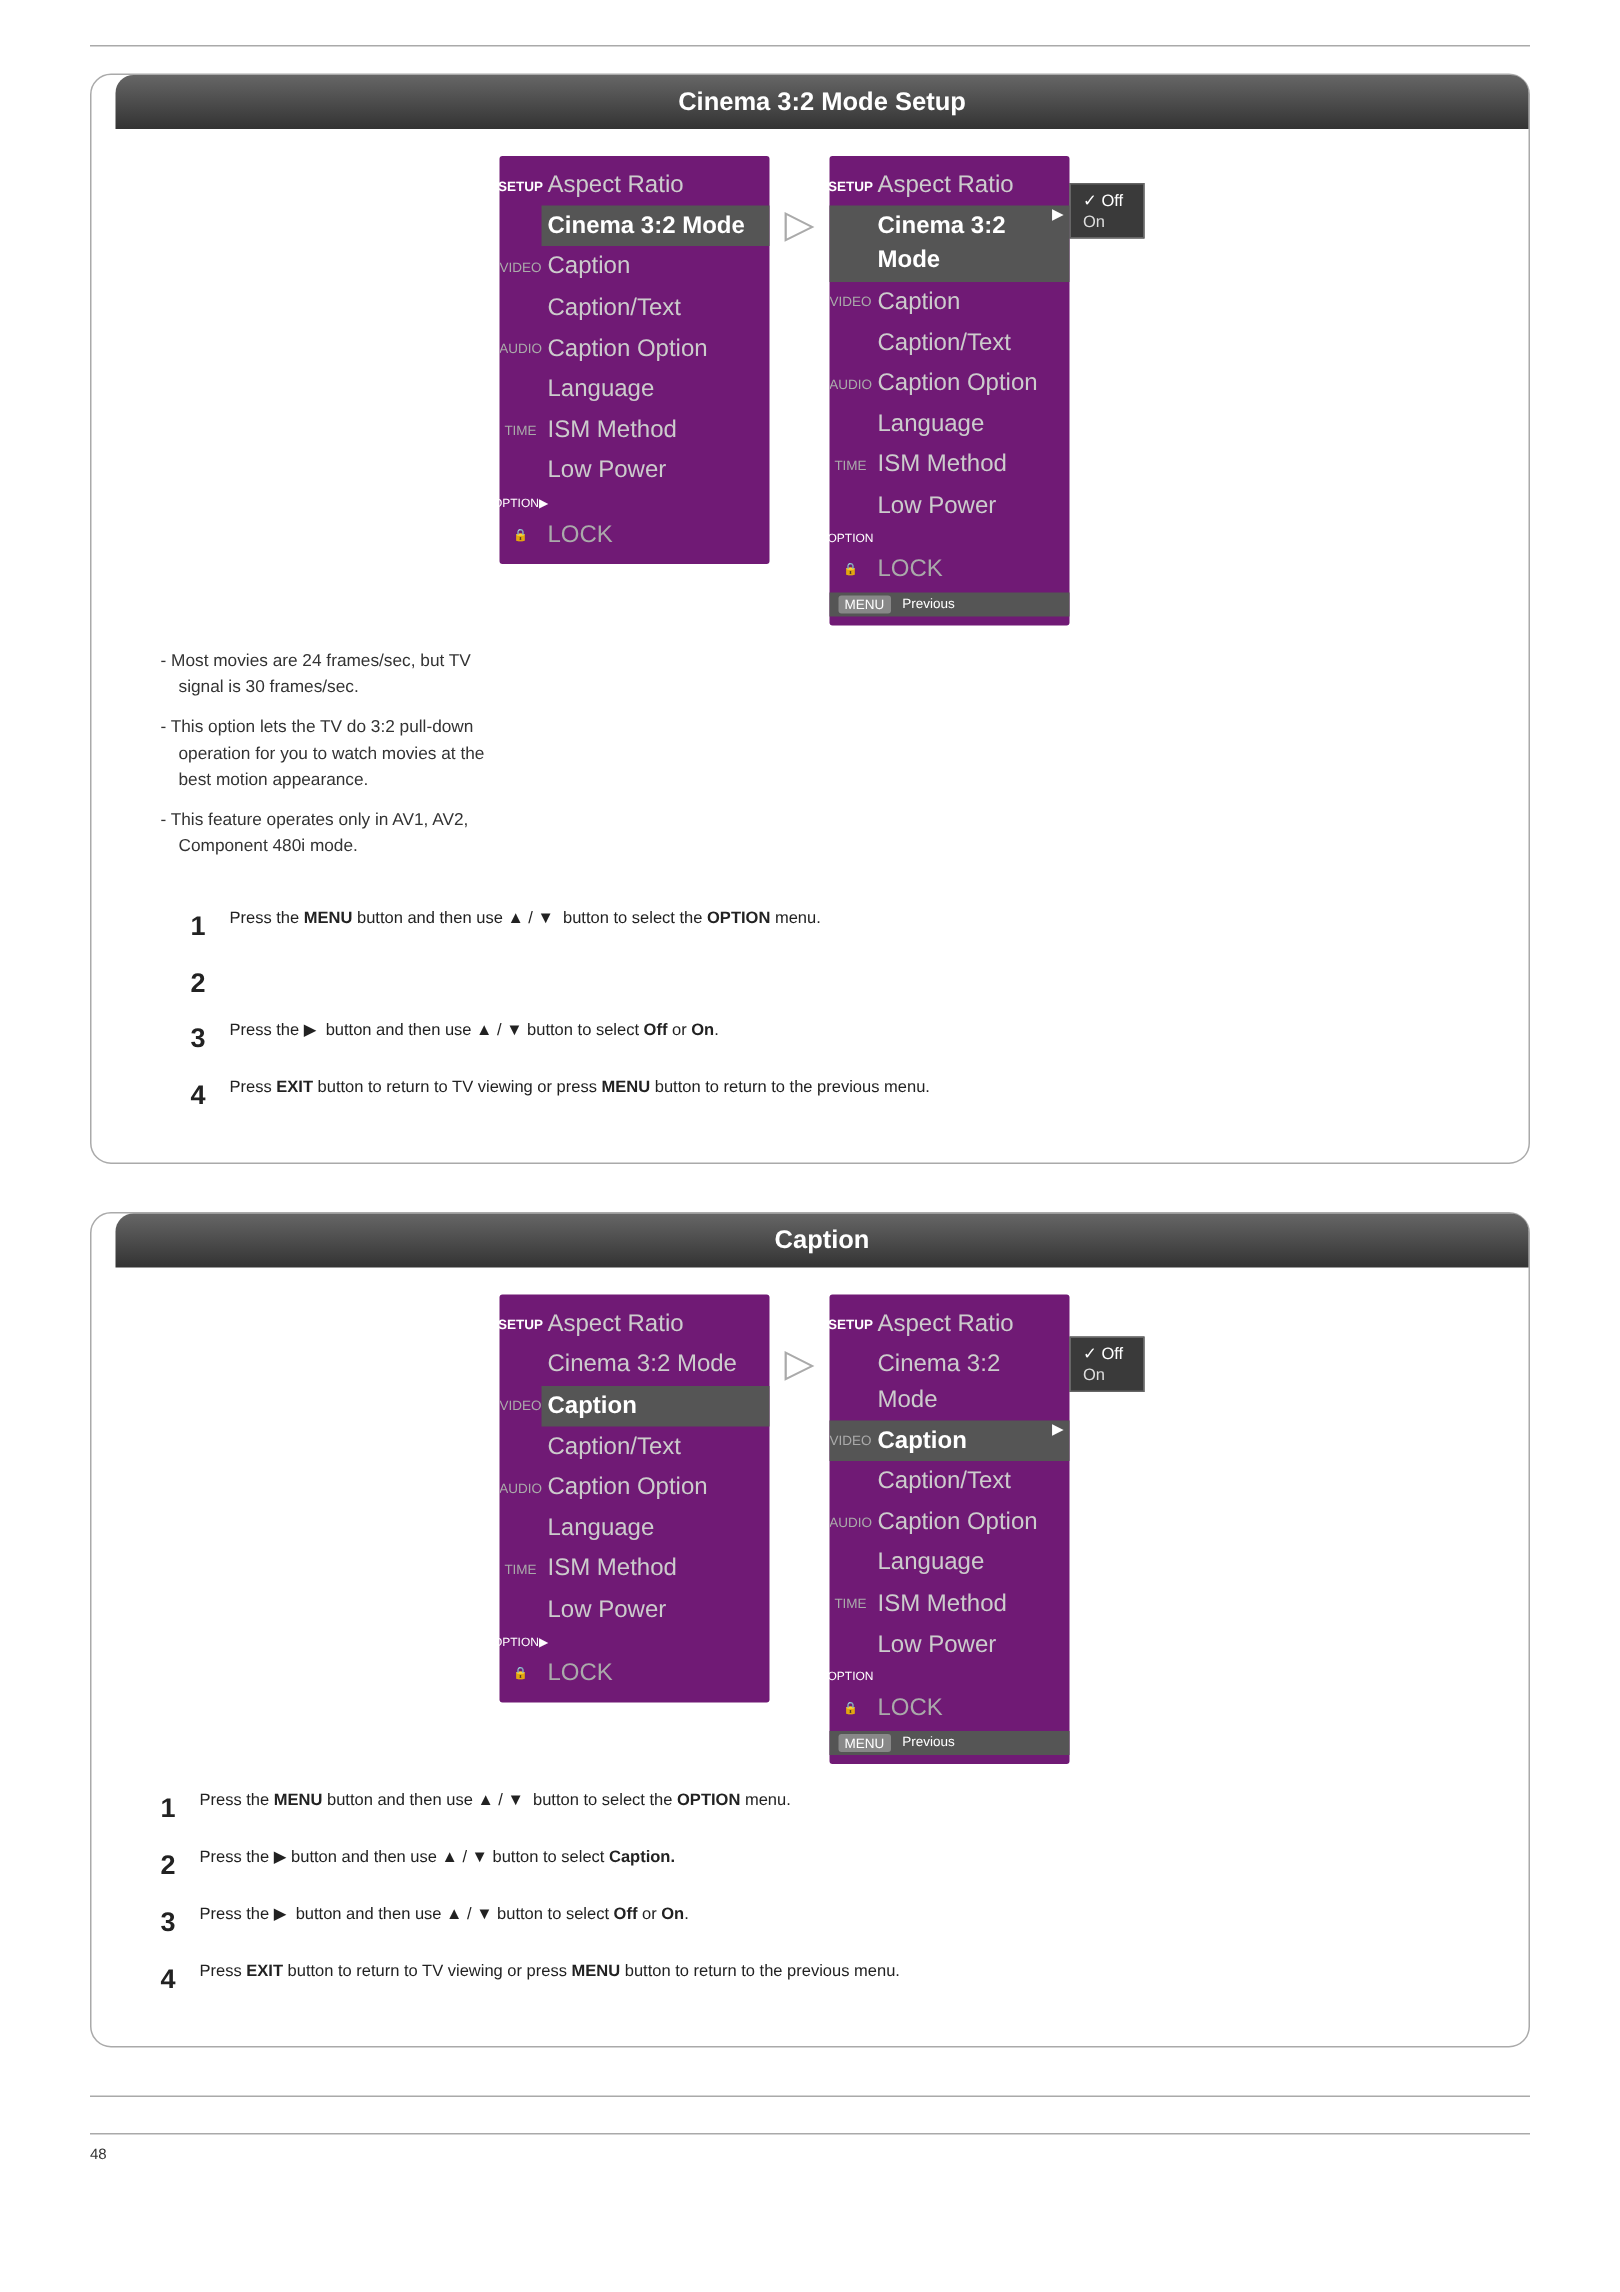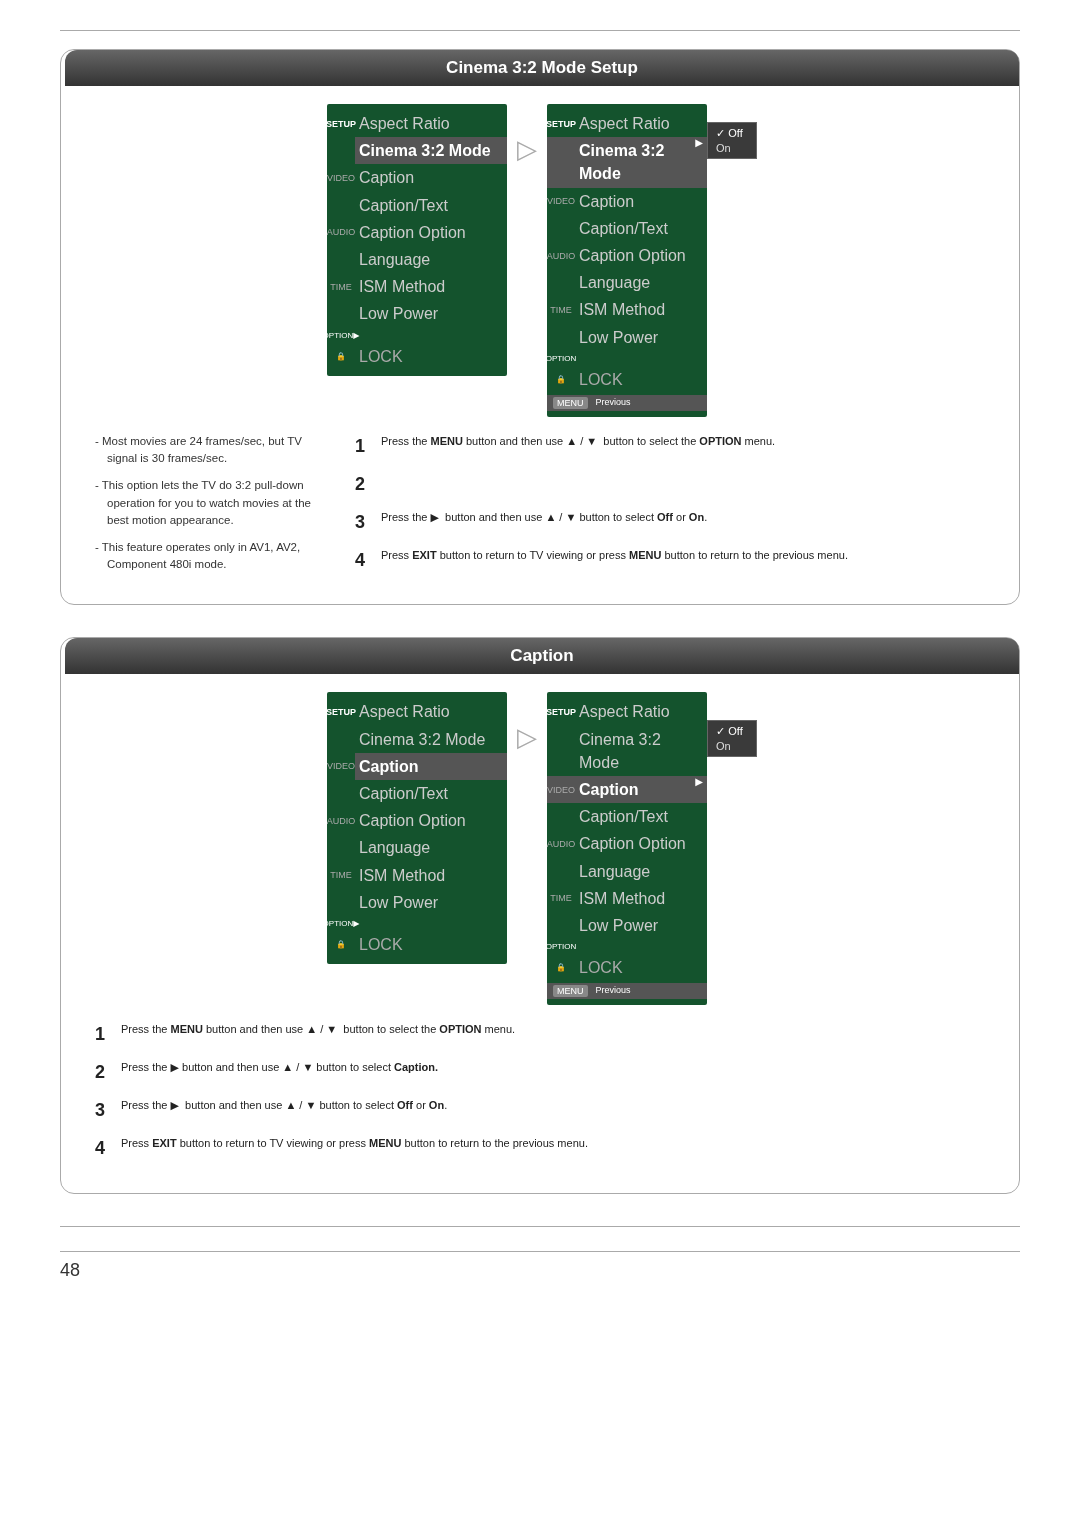--- a/index.html
+++ b/index.html
@@ -29,35 +29,35 @@
       text-align: center;
       font-size: 24px;
       font-weight: bold;
       margin-bottom: 28px;
     }
     
     .section-box {
       border: 1.5px solid #aaa;
       border-radius: 14px;
       margin-bottom: 32px;
-      padding: 0 0 20px 4px;
+      padding: 0 0 20px 16px;
       background: #fff;
     }
     .section-header {
       background: linear-gradient(to bottom, #666, #333);
       border-radius: 12px 12px 0 0;
       text-align: center;
       color: #fff;
       font-size: 17px;
       font-weight: bold;
       padding: 8px 0;
       margin-bottom: 18px;
     }
     .menu-panel {
-      background: #14532d;
+      background: #701a75;
       color: #ddd;
       font-size: 11px;
       width: 180px;
       padding: 6px 0;
       border-radius: 2px;
     }
     .menu-row {
       display: flex;
       align-items: stretch;
     }
@@ -128,21 +128,21 @@
     }
     .step-text {
       flex: 1;
       font-size: 11px;
       line-height: 1.55;
     }
     .step-text b { font-weight: bold; }
     .page-number-area {
       margin-top: 24px;
       padding-left: 0;
-      font-size: 18px;
+      font-size: 10px;
       color: #333;
       border-top: 1px solid #aaa;
       padding-top: 8px;
     }
     hr.bottom-rule {
       border: none;
       border-top: 1px solid #aaa;
       margin-top: 24px;
     }
   </style>
@@ -280,21 +280,21 @@
           </div>
         </div>
 
         <div style="background:#3a3a3a; border:1px solid #666; padding:4px 8px; margin-top:18px; height:fit-content; font-size:11px; color:#ddd; min-width:50px;">
           <div style="color:#fff; margin-bottom:2px;">✓ Off</div>
           <div>On</div>
         </div>
       </div>
     </div>
 
-    <div style="display:flex; padding: 16px 30px 0 30px; gap: 20px;">
+    <div style="display:flex; padding: 16px 30px 0 30px; gap: 20px; flex-direction: column;">
       <div class="notes-col">
         <p class="note-item">- Most movies are 24 frames/sec, but TV signal is 30 frames/sec.</p>
         <p class="note-item">- This option lets the TV do 3:2 pull-down operation for you to watch movies at the best motion appearance.</p>
         <p class="note-item">- This feature operates only in AV1, AV2, Component 480i mode.</p>
       </div>
       <div class="steps-col">
         <div class="step-row">
           <span class="step-num">1</span>
           <span class="step-text">Press the <b>MENU</b> button and then use ▲ / ▼&nbsp; button to select the <b>OPTION</b> menu.</span>
         </div>

